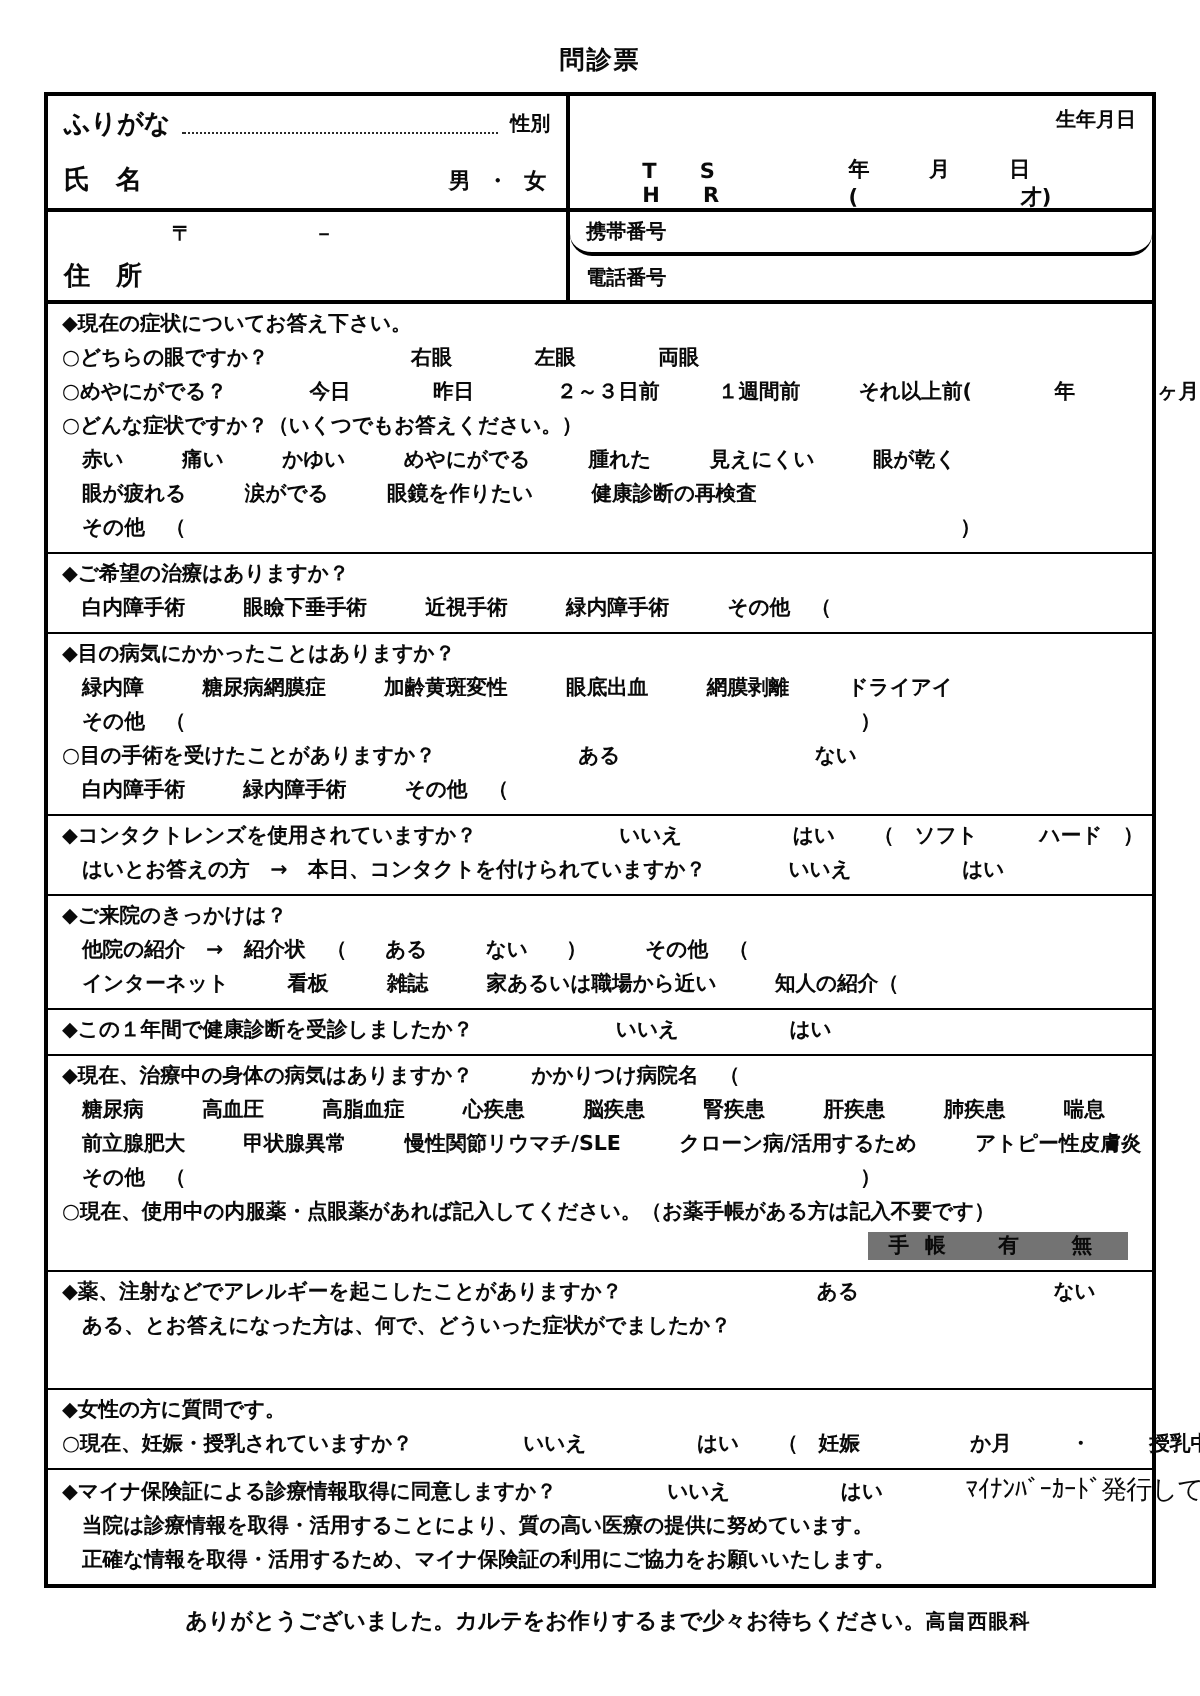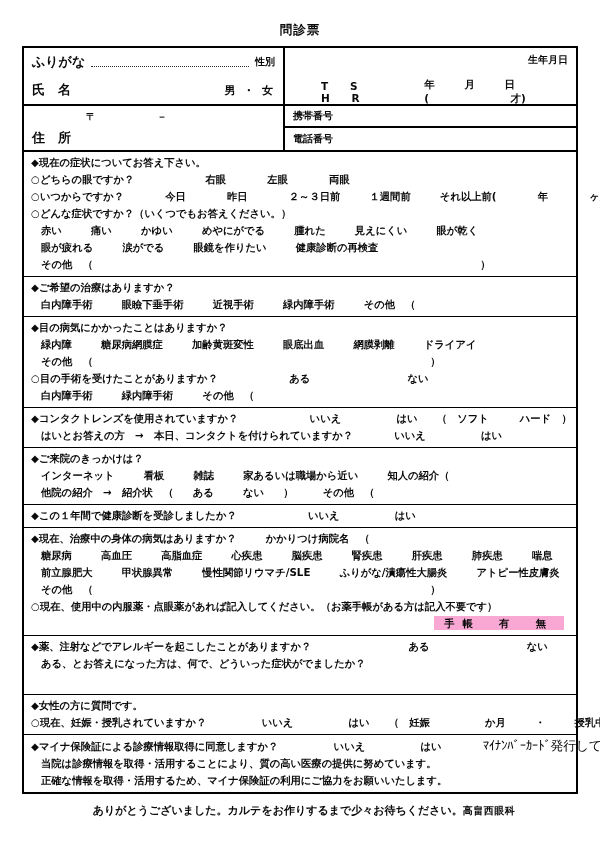--- a/index.html
+++ b/index.html
@@ -123,21 +123,21 @@
   .ymd span { margin-right: 26px; }
 
   .row-mobile, .row-tel {
     height: 22px;
     display: flex;
     align-items: center;
     padding: 0 8px;
     font-size: 10px;
     font-weight: bold;
   }
-  .row-mobile { border-bottom: 2.2px solid #000; }
+  .row-mobile { border-bottom: 2.2px solid #000; border-radius: 11px; }
 
   
   .qbox {
     border: 2.2px solid #000;
     border-top: none;
     width: 100%;
   }
   .qsec {
     border-bottom: 1.3px solid #000;
     padding: 2px 0 3px 0;
@@ -159,21 +159,21 @@
   .sp4 { display: inline-block; width: 48px; }
   .sp5 { display: inline-block; width: 64px; }
   .sp6 { display: inline-block; width: 90px; }
   .sp8 { display: inline-block; width: 150px; }
   .spA { display: inline-block; width: 262px; }
   .spB { display: inline-block; width: 300px; }
   .spC { display: inline-block; width: 330px; }
   .spD { display: inline-block; width: 380px; }
 
   .tehhachou {
-    background: #f9a8d4;
+    background: #737373;
     padding: 1px 10px;
     letter-spacing: 8px;
     font-weight: bold;
   }
   .right-align {
     text-align: right;
     padding-right: 12px;
   }
 
   .blankline { height: 19px; }
@@ -257,21 +257,21 @@
       <div class="q">
         <span>○どちらの眼ですか？</span>
         <span class="sp5"></span>
         <span>右眼</span>
         <span class="sp3"></span>
         <span>左眼</span>
         <span class="sp3"></span>
         <span>両眼</span>
       </div>
       <div class="q">
-        <span>○いつからですか？</span>
+        <span>○めやにがでる？</span>
         <span class="sp3"></span>
         <span>今日</span>
         <span class="sp3"></span>
         <span>昨日</span>
         <span class="sp3"></span>
         <span>２～３日前</span>
         <span class="sp2"></span>
         <span>１週間前</span>
         <span class="sp2"></span>
         <span>それ以上前(</span>
@@ -382,45 +382,45 @@
         <span class="sp3"></span>
         <span>いいえ</span>
         <span class="sp4"></span>
         <span>はい</span>
       </div>
     </div>
 
     <div class="qsec">
       <div class="q">◆ご来院のきっかけは？</div>
       <div class="q indent">
+        <span>他院の紹介　→　紹介状　（</span>
+        <span class="sp1"></span>
+        <span>ある</span>
+        <span class="sp2"></span>
+        <span>ない</span>
+        <span class="sp1"></span>
+        <span>）</span>
+        <span class="sp2"></span>
+        <span>その他　（</span>
+        <span class="spB"></span>
+        
+      </div>
+      <div class="q indent">
         <span>インターネット</span>
         <span class="sp2"></span>
         <span>看板</span>
         <span class="sp2"></span>
         <span>雑誌</span>
         <span class="sp2"></span>
         <span>家あるいは職場から近い</span>
         <span class="sp2"></span>
         <span>知人の紹介（</span>
         <span class="sp8"></span>
         
       </div>
-      <div class="q indent">
-        <span>他院の紹介　→　紹介状　（</span>
-        <span class="sp1"></span>
-        <span>ある</span>
-        <span class="sp2"></span>
-        <span>ない</span>
-        <span class="sp1"></span>
-        <span>）</span>
-        <span class="sp2"></span>
-        <span>その他　（</span>
-        <span class="spB"></span>
-        
-      </div>
     </div>
 
     <div class="qsec">
       <div class="q">
         <span>◆この１年間で健康診断を受診しましたか？</span>
         <span class="sp5"></span>
         <span>いいえ</span>
         <span class="sp4"></span>
         <span>はい</span>
       </div>
@@ -453,21 +453,21 @@
         <span class="sp2"></span>
         <span>喘息</span>
       </div>
       <div class="q indent">
         <span>前立腺肥大</span>
         <span class="sp2"></span>
         <span>甲状腺異常</span>
         <span class="sp2"></span>
         <span>慢性関節リウマチ/SLE</span>
         <span class="sp2"></span>
-        <span>ふりがな/潰瘍性大腸炎</span>
+        <span>クローン病/活用するため</span>
         <span class="sp2"></span>
         <span>アトピー性皮膚炎</span>
       </div>
       <div class="q indent">
         <span>その他　（</span>
         <span class="spC"></span>
         <span>）</span>
       </div>
       <div class="q">○現在、使用中の内服薬・点眼薬があれば記入してください。（お薬手帳がある方は記入不要です）</div>
       <div class="q right-align">

